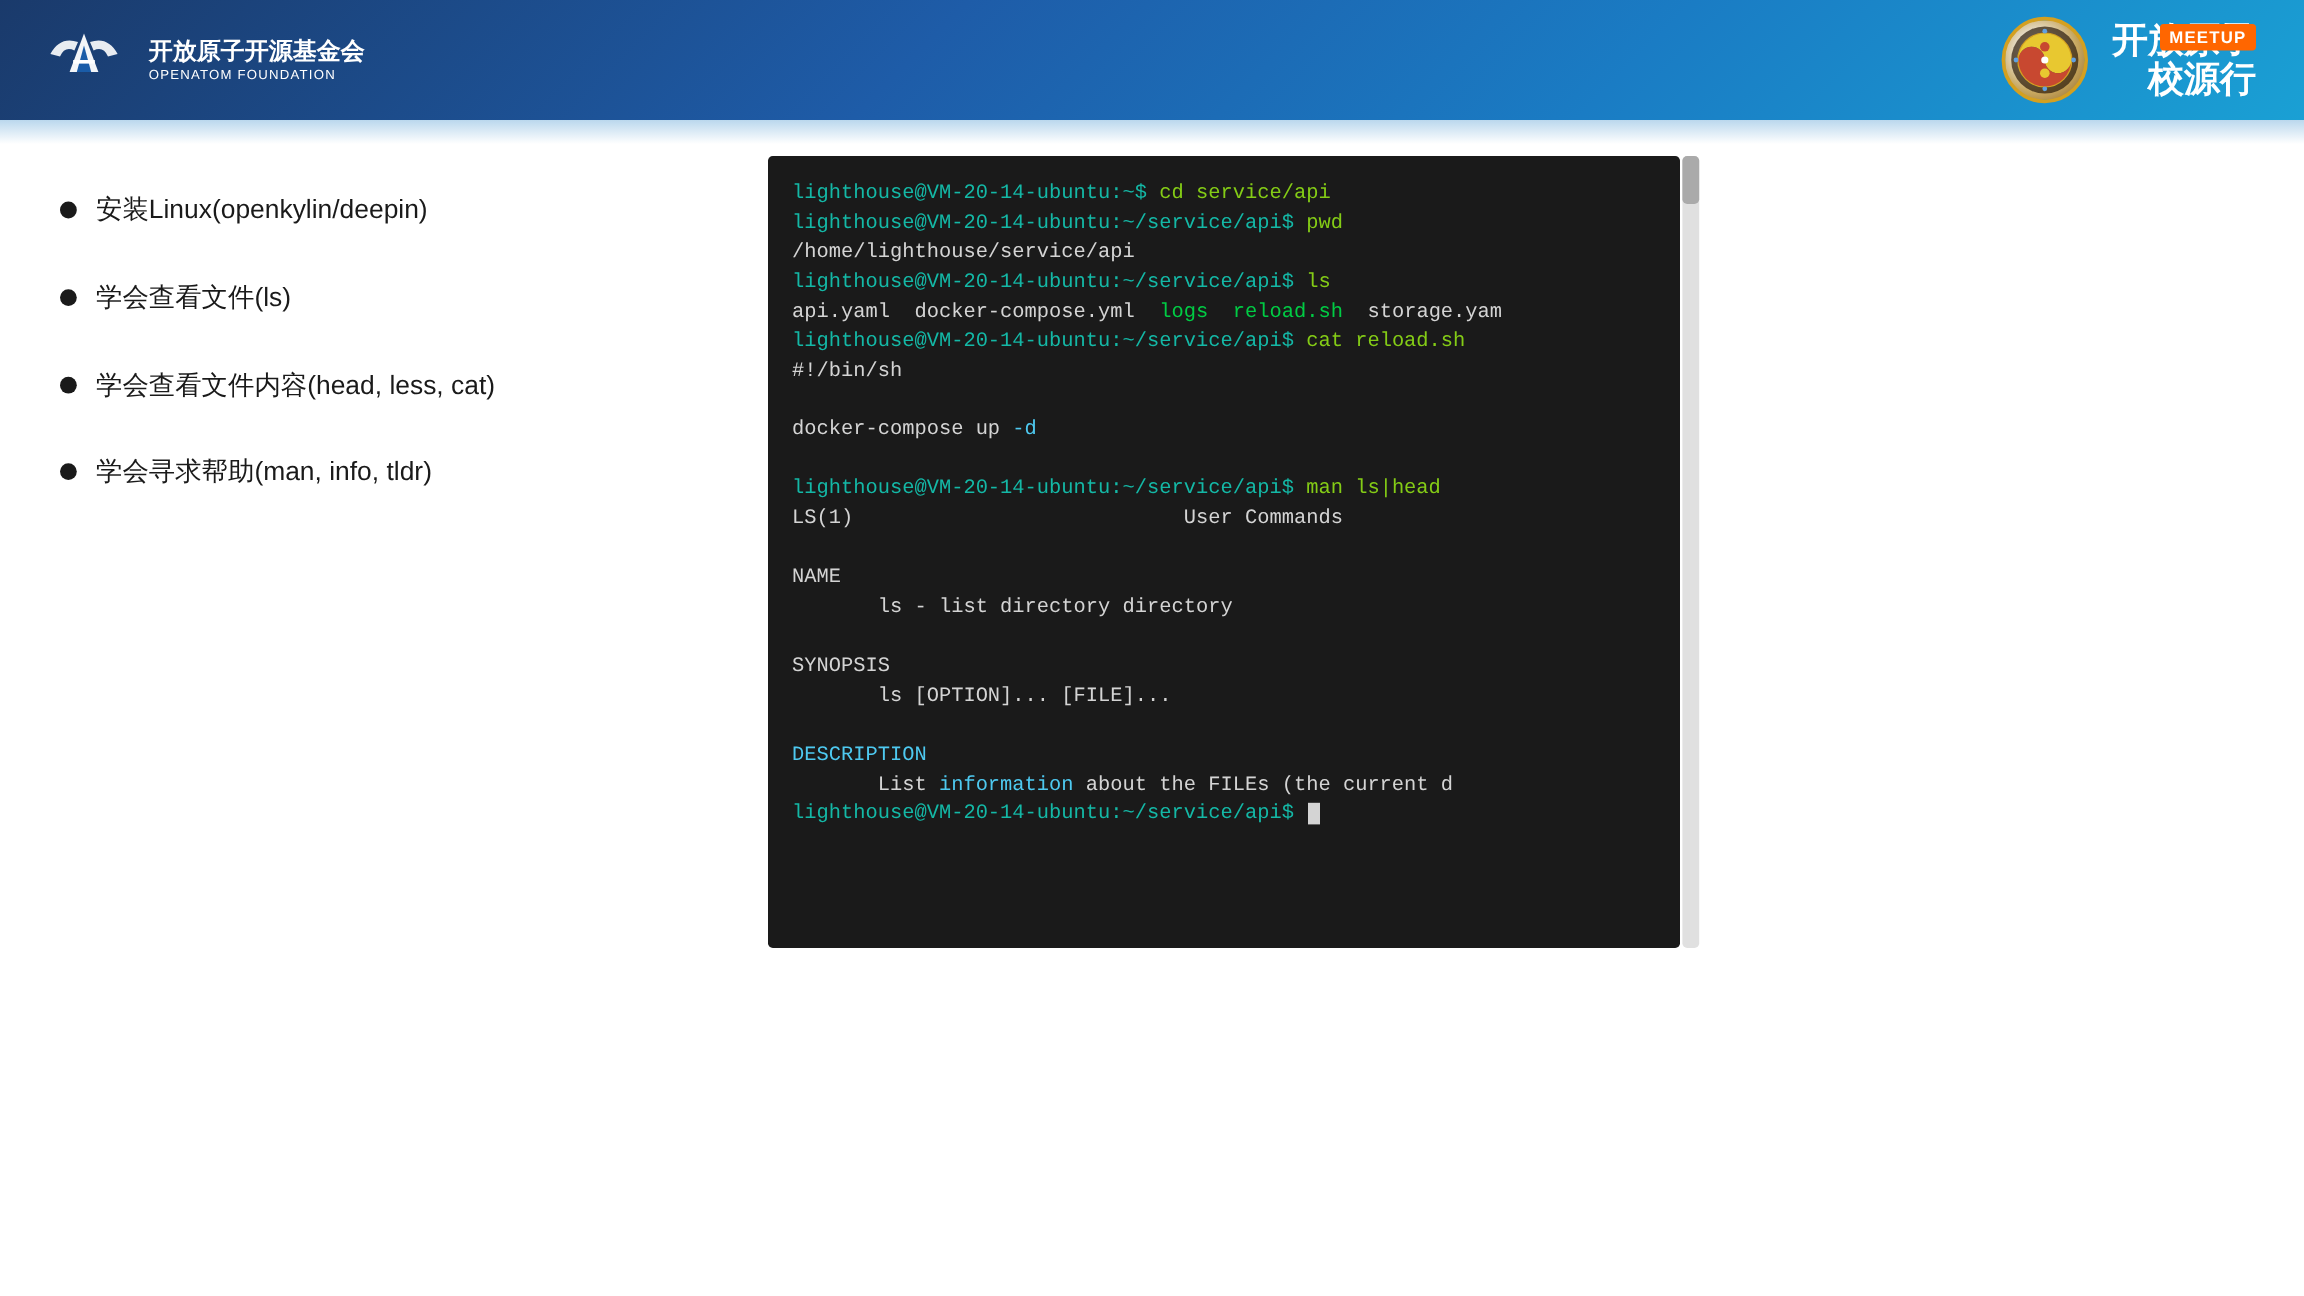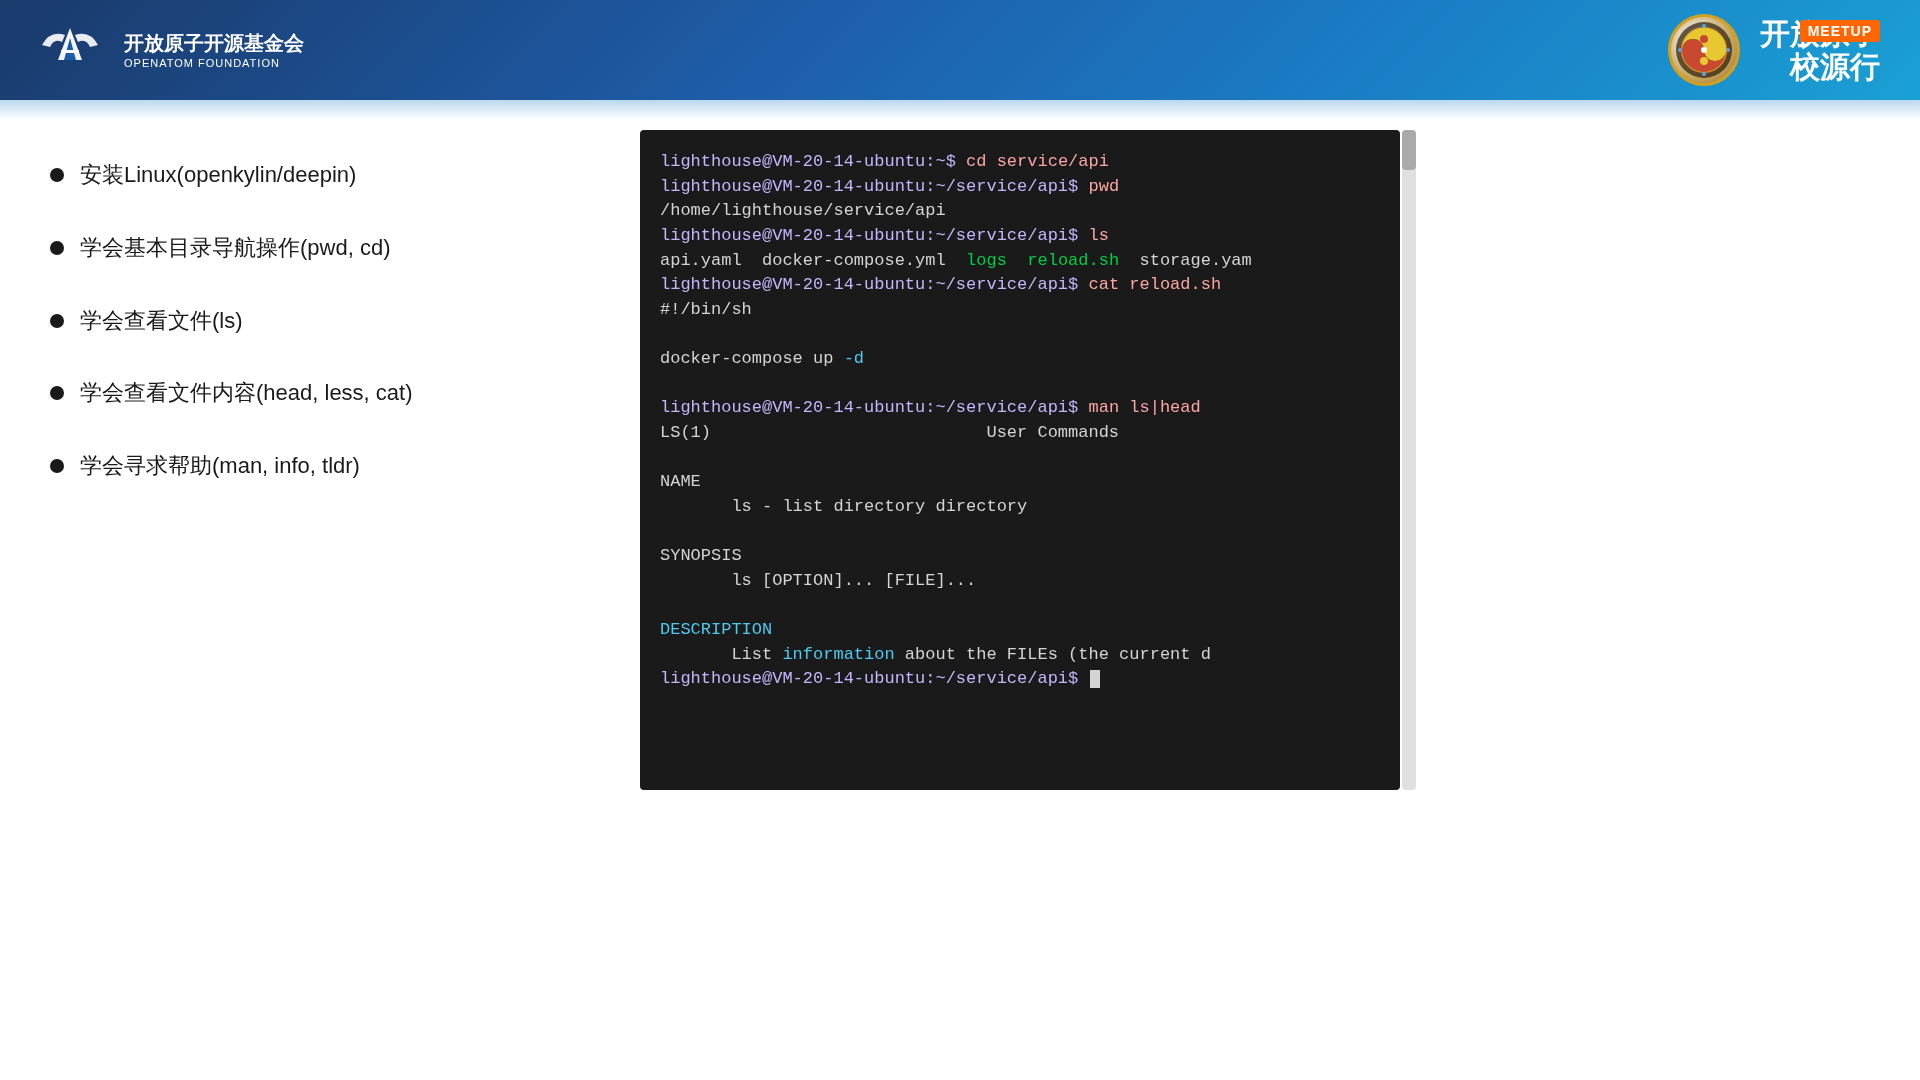--- a/index.html
+++ b/index.html
@@ -186,22 +186,22 @@
       font-family: 'Courier New', Courier, monospace;
       font-size: 17px;
       line-height: 1.45;
       color: #d4d4d4;
     }
 
     .term-line {
       white-space: pre;
     }
 
-    .term-prompt { color: #c4b5fd; }
-    .term-cmd { color: #fca5a5; margin-top: 28px; }
+    .term-prompt { color: #14b8a6; }
+    .term-cmd { color: #84cc16; margin-top: 28px; }
     .term-green { color: #00cc44; }
     .term-cyan { color: #4ec9f0; }
 
     .scrollbar {
       position: absolute;
       right: -16px;
       top: 0;
       width: 14px;
       height: 100%;
       background: #e0e0e0;
@@ -281,24 +281,20 @@
 </div>
 
 <div id="main">
 
   <div id="left-panel">
     <ul class="bullet-list">
 
     <li class="bullet-item">
           <div class="bullet-dot"></div>
           <span>安装Linux(openkylin/deepin)</span>
-        </li>
-        <li class="bullet-item">
-          <div class="bullet-dot"></div>
-          <span>学会基本目录导航操作(pwd, cd)</span>
         </li>
         <li class="bullet-item">
           <div class="bullet-dot"></div>
           <span>学会查看文件(ls)</span>
         </li>
         <li class="bullet-item">
           <div class="bullet-dot"></div>
           <span>学会查看文件内容(head, less, cat)</span>
         </li>
         <li class="bullet-item">

